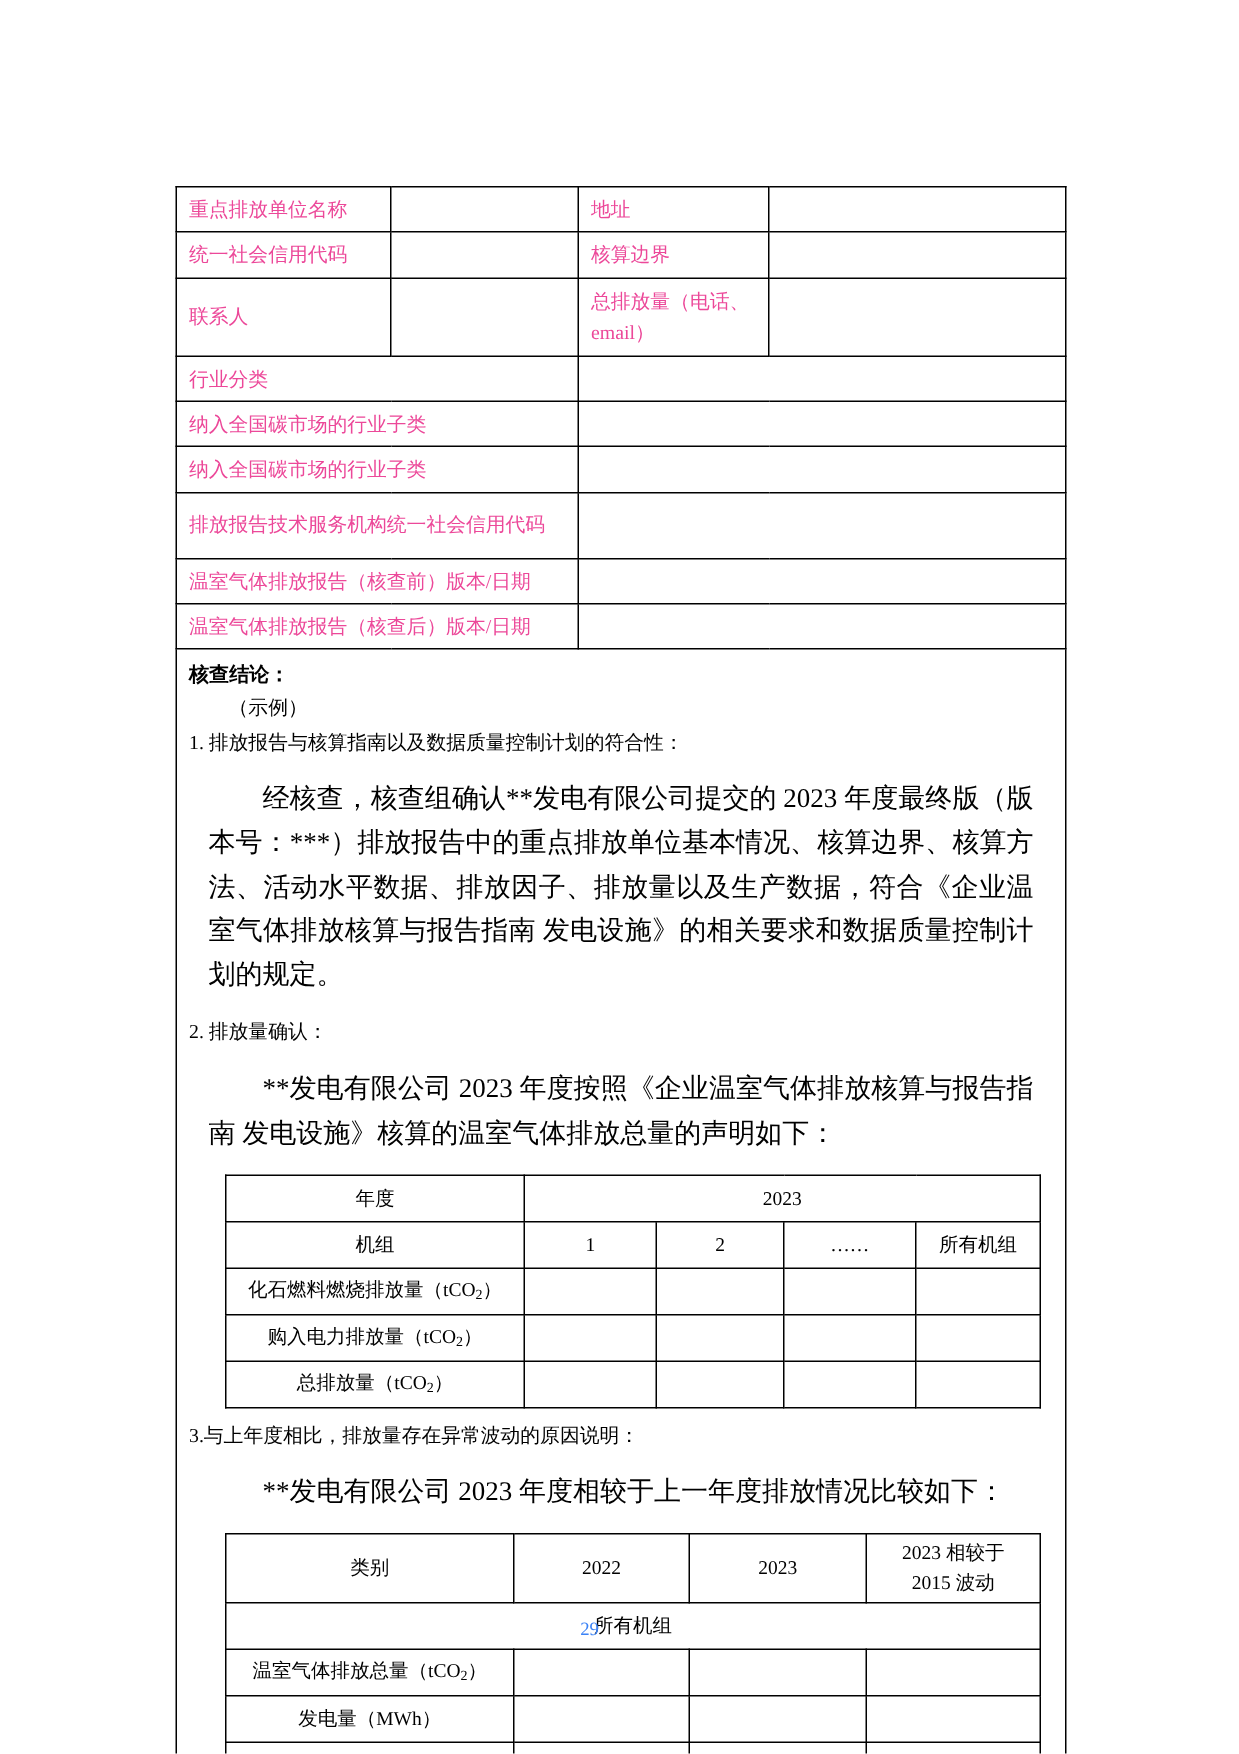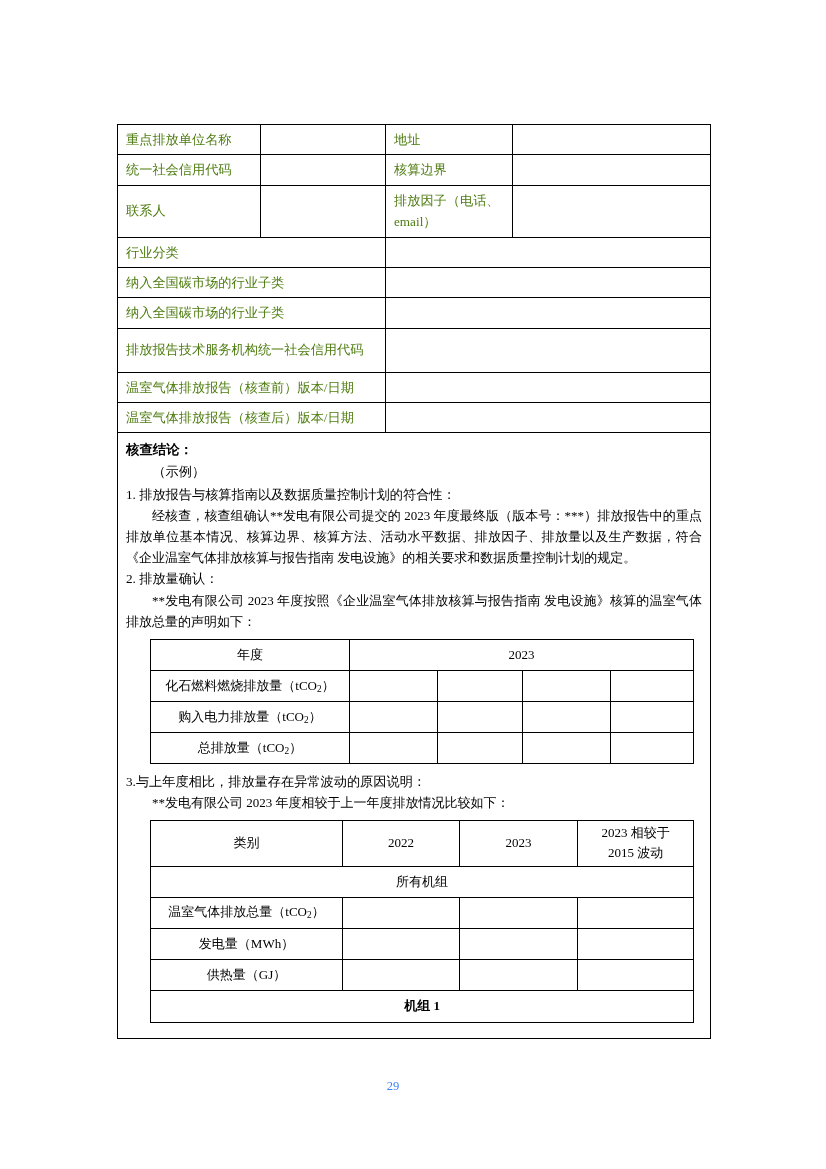--- a/index.html
+++ b/index.html
@@ -36,21 +36,21 @@
   .outer-table td {
     border: 1px solid #000000;
     font-size: 13.2px;
     line-height: 1.62;
     padding: 4px 8px;
     vertical-align: middle;
     word-break: break-all;
   }
   .outer-table td.blank { padding: 0; }
 
-  .lbl { color: #4d7c0f; }
+  .lbl { color: #ec4899; }
 
   
   .concl-cell {
     padding: 6px 8px 8px 8px !important;
     vertical-align: top;
   }
   .concl-title {
     font-weight: bold;
     font-size: 13.4px;
     line-height: 1.6;
@@ -62,23 +62,23 @@
     margin: 0 0 1px 0;
     text-indent: 2em;
     font-family: Liberation Mono, monospace;
   }
   .concl-item {
     font-size: 13.2px;
     line-height: 1.62;
     margin: 0;
   }
   .concl-para {
-    font-size: 13px;
+    font-size: 18px;
     line-height: 1.62;
-    margin: 0;
+    margin: 13px;
     text-indent: 2em;
     text-align: justify;
     text-justify: inter-ideograph;
   }
 
   
   .inner-table {
     border-collapse: collapse;
     table-layout: fixed;
     margin: 7px 0 7px 24px;
@@ -136,21 +136,21 @@
       <tr>
         <td class="lbl">统一社会信用代码</td>
         <td class="blank"></td>
         <td class="lbl">核算边界</td>
         <td class="blank"></td>
       </tr>
 
       <tr style="height:44px">
         <td class="lbl">联系人</td>
         <td class="blank"></td>
-        <td class="lbl">排放因子（电话、email）</td>
+        <td class="lbl">总排放量（电话、email）</td>
         <td class="blank"></td>
       </tr>
 
       <tr>
         <td class="lbl" colspan="2">行业分类</td>
         <td class="blank" colspan="2"></td>
       </tr>
       <tr>
         <td class="lbl" colspan="2">纳入全国碳市场的行业子类</td>
         <td class="blank" colspan="2"></td>
@@ -187,20 +187,27 @@
               <col style="width:199px">
               <col style="width:88px">
               <col style="width:85px">
               <col style="width:88px">
               <col style="width:83px">
             </colgroup>
             <tbody>
               <tr>
                 <td>年度</td>
                 <td colspan="4">2023</td>
+              </tr>
+              <tr>
+                <td>机组</td>
+                <td>1</td>
+                <td>2</td>
+                <td>……</td>
+                <td>所有机组</td>
               </tr>
               <tr>
                 <td><span>化石燃料燃烧排放量（tCO</span><sub>2</sub><span>）</span></td>
                 <td class="empty"></td>
                 <td class="empty"></td>
                 <td class="empty"></td>
                 <td class="empty"></td>
               </tr>
               <tr>
                 <td><span>购入电力排放量（tCO</span><sub>2</sub><span>）</span></td>

